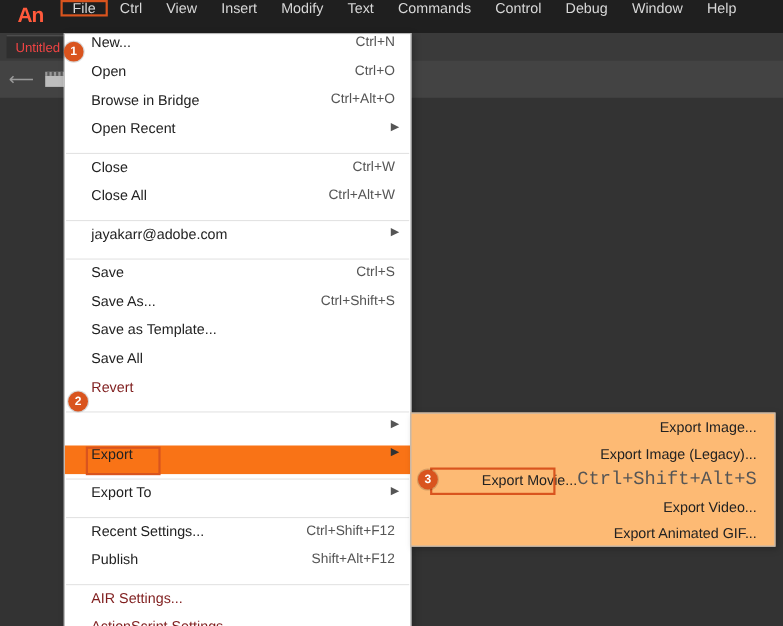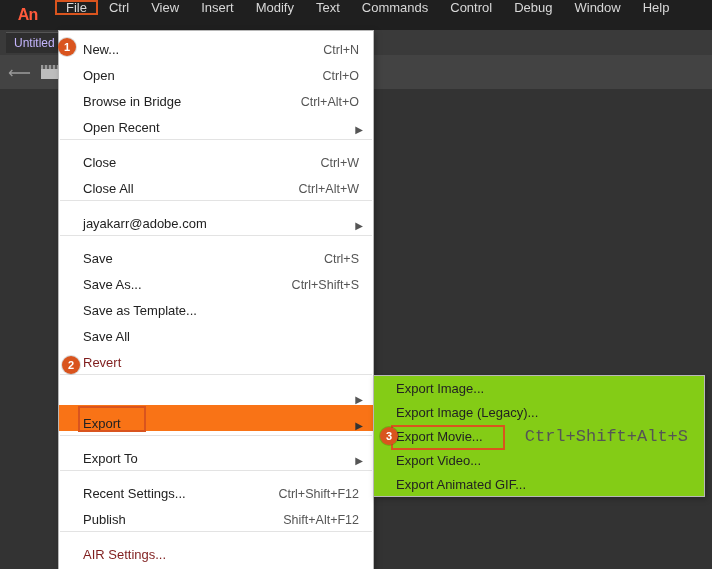--- a/index.html
+++ b/index.html
@@ -1,68 +1,69 @@
 <!DOCTYPE html>
 <html><head>
 <meta charset="utf-8">
 <style>
   * { margin: 0; padding: 0; box-sizing: border-box; font-family: "Segoe UI", Tahoma, sans-serif; }
   html, body { width: 712px; height: 569px; overflow: hidden; }
   body { background: #333333; color: #ddd; font-size: 13px; position: relative; }
 
   
   .top-bar { height: 30px; background: #1f1f1f; display: flex; align-items: stretch; padding-left: 0; }
-  .app-logo { width: 55px; display: flex; align-items: center; justify-content: center; color: #ff5a3c; font-weight: 600; font-size: 16px; letter-spacing: -1px; font-family: "Segoe UI", sans-serif; }
+  .app-logo { width: 55px; display: flex; align-items: center; justify-content: center; color: #ff5a3c; font-weight: 600; font-size: 19px; letter-spacing: -1px; font-family: "Segoe UI", sans-serif; }
   .menubar { display: flex; align-items: flex-start; }
   .menu-item { padding: 0 11px; display: flex; align-items: center; color: #d8d8d8; font-size: 13px; cursor: default; }
   .menu-item.active { outline: 2px solid #d9541e; outline-offset: -2px; }
 
   
   .doc-row { height: 25px; background: #3a3a3a; display: flex; align-items: center; padding-left: 6px; }
-  .doc-tab { color: #c4b5fd; font-size: 12px; padding: 3px 8px; background:#2e2e2e; border-top:1px solid #555;} 
+  .doc-tab { color: #ef4444; font-size: 12px; padding: 3px 8px; background:#2e2e2e; border-top:1px solid #555;} 
 
   
   .tool-row { height: 34px; background: #434343; display:flex; align-items:center; padding-left:8px; gap:10px;}
   .tool-row .arrow-left { color:#9a9a9a; font-size:16px; }
   .clapper-icon svg { display:block; }
 
   
   .dropdown {
     position: absolute;
     left: 58px; top: 30px;
     width: 316px;
     background: #ffffff;
     border: 1px solid #b8b8b8;
     color: #222;
     font-size: 13px;
     box-shadow: 2px 2px 6px rgba(0,0,0,.25);
     z-index: 5;
   }
-  .dropdown .row { height: 26px; display:flex; align-items:flex-end; padding: 0 14px 0 24px; position:relative; }
+  .dropdown .row { height: 26px; display:flex; align-items:flex-start; padding: 0 14px 0 24px; position:relative; }
   .dropdown .row.disabled { color: #7f1d1d; }
   .dropdown .row .label { flex: 1; text-align:left; }
   .dropdown .row .shortcut { color:#555; font-size:12.5px; margin-left:auto; }
   .dropdown .row .caret { position:absolute; right:10px; color:#555; font-size:10px; }
   .dropdown .sep { height:1px; background:#e3e3e3; margin: 4px 1px; }
   .dropdown .row.highlight { background:#f97316; }
   .dropdown .row.highlight .caret { color:#333; }
   .dropdown .row.outlined::after{
      content:""; position:absolute; left:19px; top:1px; height:22px; width:64px;
      border:2px solid #d9541e; pointer-events:none;
   }
 
   
   .submenu {
     position:absolute;
     left: 373px; top: 375px;
     width: 332px;
-    background:#84cc16; border:1px solid #b8b8b8; color:#222;
+    background:#fdba74; border:1px solid #b8b8b8; color:#222;
     font-size:13px;
     box-shadow: 2px 2px 6px rgba(0,0,0,.25);
     z-index:6;
+    text-align:right;
   }
   .submenu .srow { height:24px; display:flex; align-items:center; padding:0 16px 0 22px; position:relative;}
   .submenu .srow .slabel { flex:1; }
   .submenu .srow .sshortcut { color:#555; font-size:17px;font-family:Liberation Mono, monospace; }
   .submenu .srow.outlined::after{
      content:""; position:absolute; left:17px; top:1px; height:21px; width:110px;
      border:2px solid #d9541e; pointer-events:none;
   }
 
   

